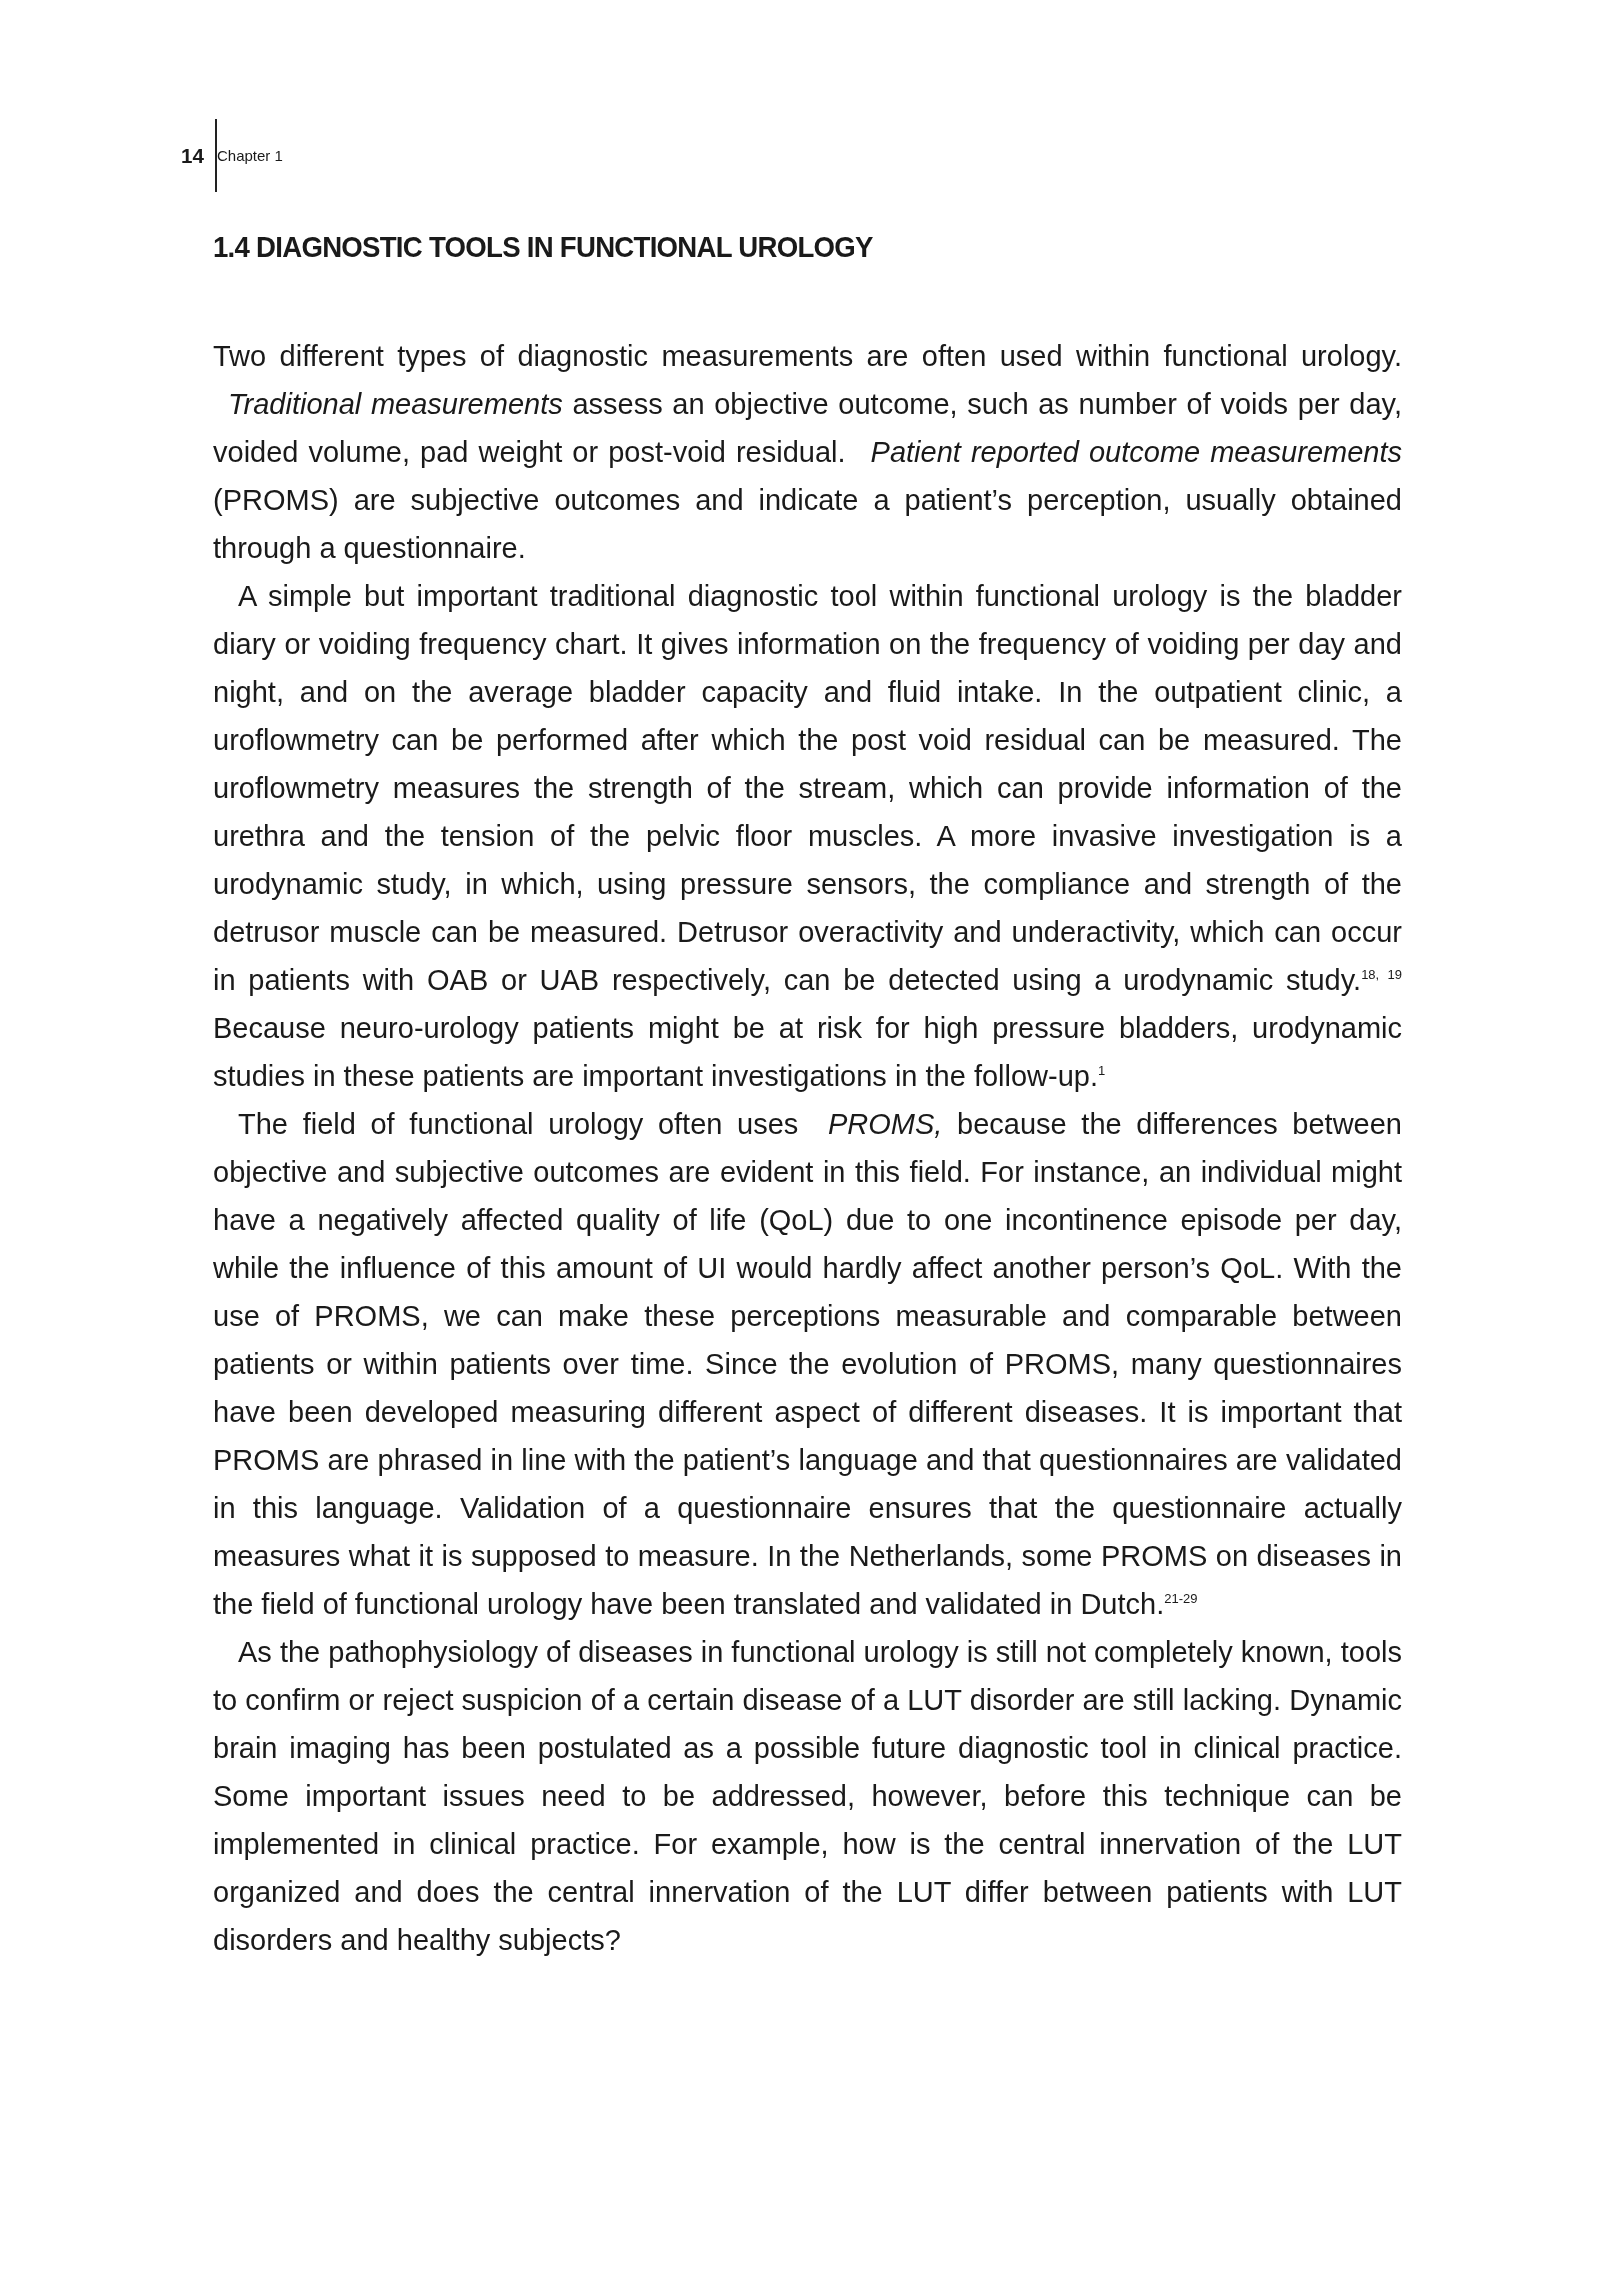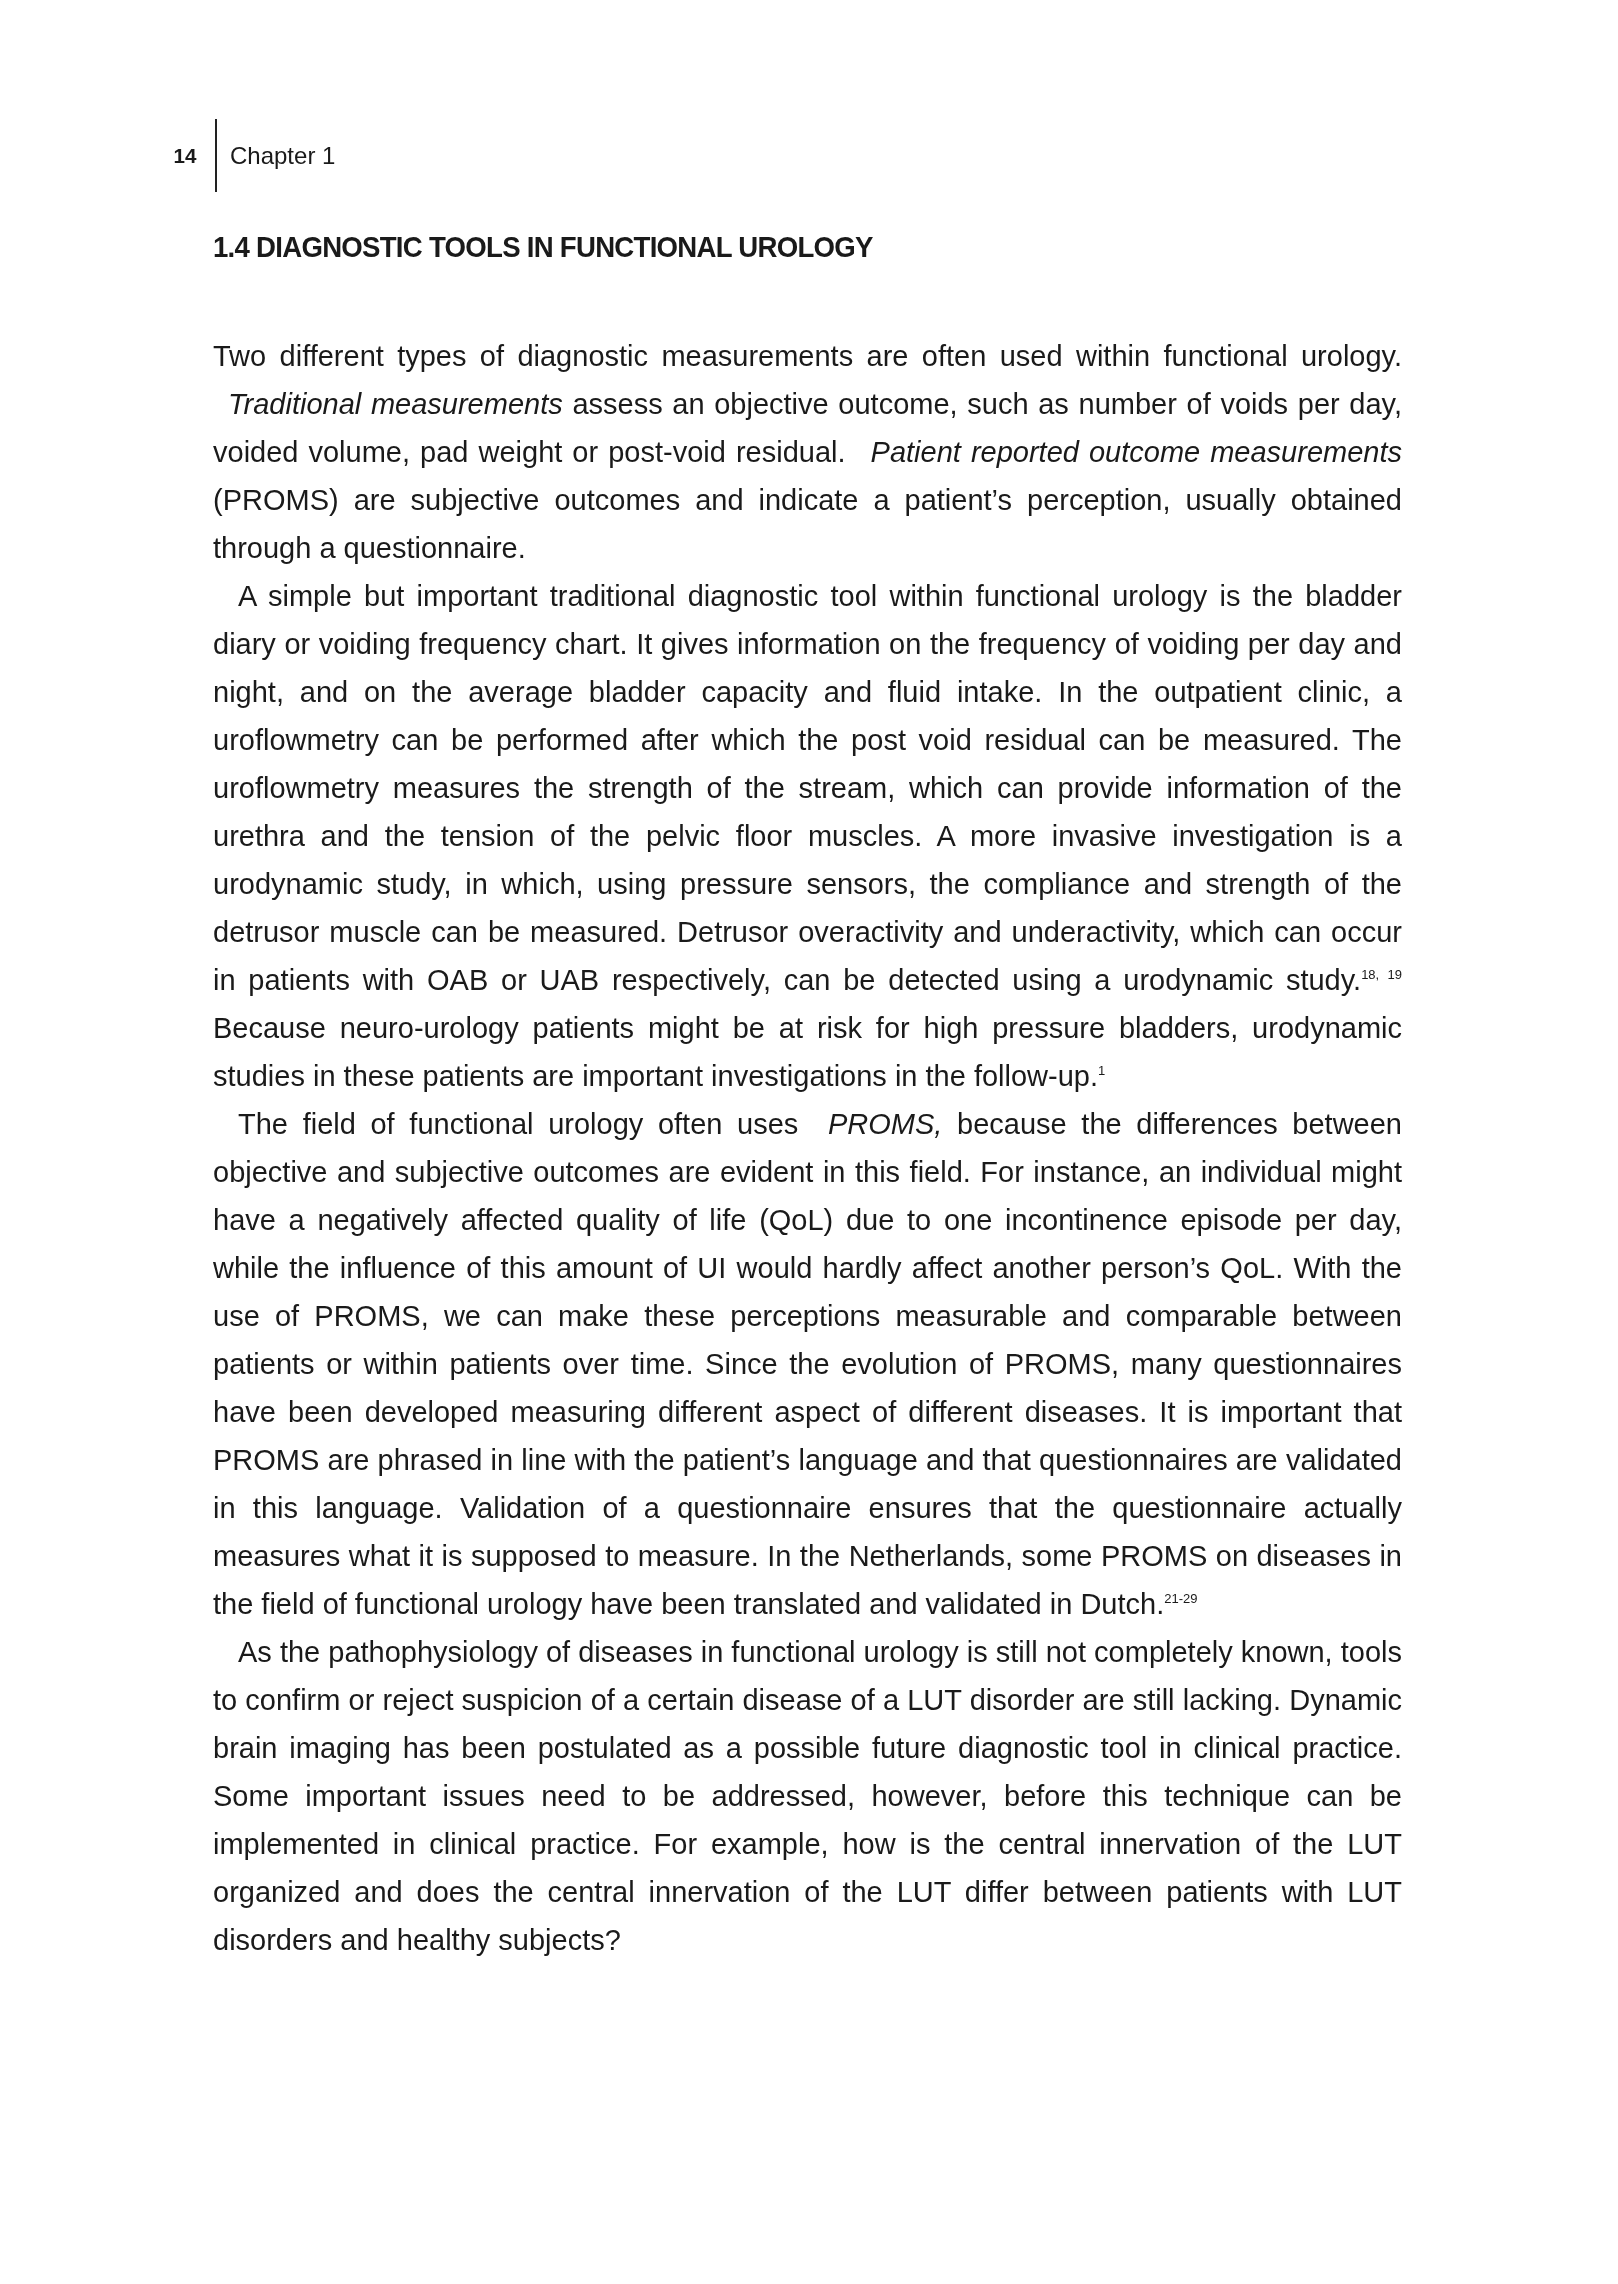--- a/index.html
+++ b/index.html
@@ -6,25 +6,25 @@
   body {
     width: 1619px; height: 2284px; position: relative; overflow: hidden;
     font-family: "Liberation Sans", "DejaVu Sans", sans-serif;
     color: #1a1a1a;
   }
   .running-header {
     position: absolute; left: 166px; top: 119px; height: 73px;
     display: flex; align-items: center;
   }
   .page-number {
-    font-weight: bold; font-size: 20.6px; width: 38px; text-align: center;
+    font-weight: bold; font-size: 20.6px; width: 38px; text-align: right;
     padding-right: 10.7px;
   }
   .header-rule { width: 2.3px; height: 73px; background: #222; }
-  .chapter-label { font-size: 24px; padding-left: 13px; }
+  .chapter-label { font-size: 15px; }
   .section-heading {
     position: absolute; left: 213px; top: 230px; margin: 0;
     font-size: 30px; font-weight: bold; letter-spacing: -0.8px;
     white-space: nowrap; transform: scaleX(0.92); transform-origin: left center;
   }
   .body-text {
     position: absolute; left: 213px; top: 332px; width: 1189px;
     font-size: 29px; line-height: 48px; text-align: justify;
     hyphens: manual;
   }

